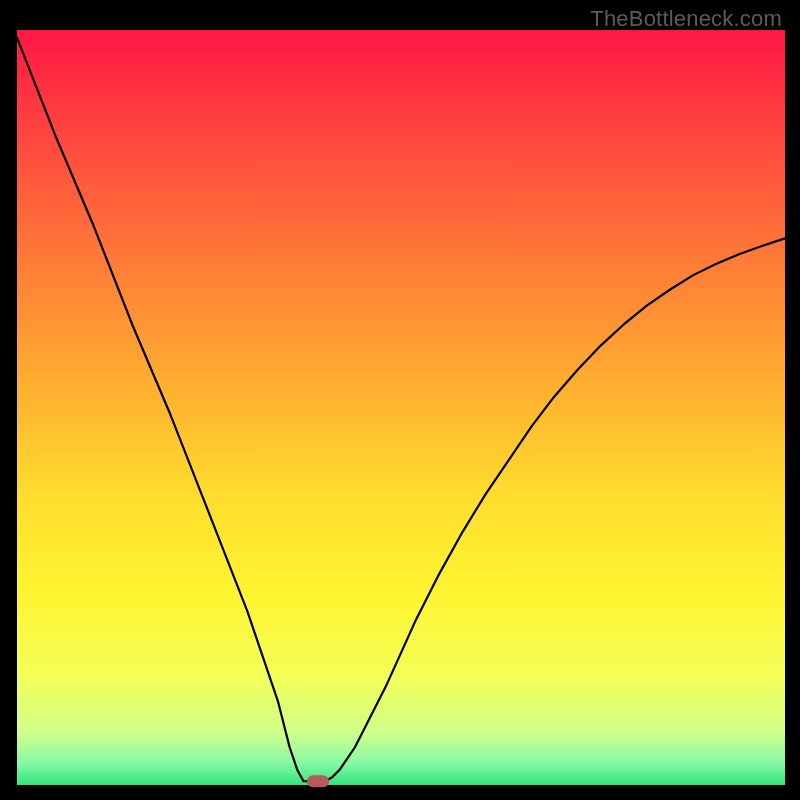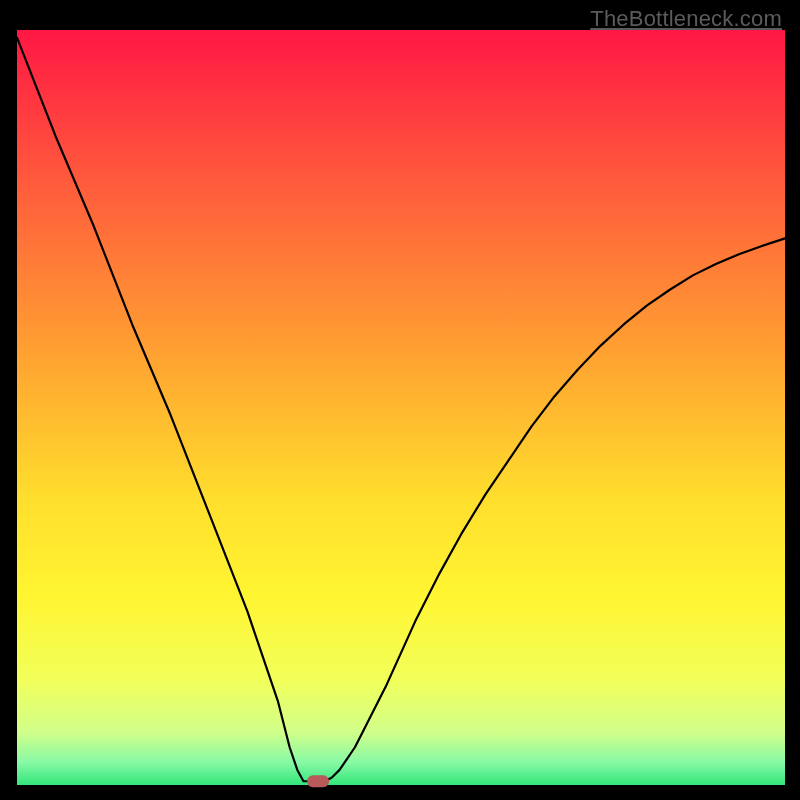--- a/index.html
+++ b/index.html
@@ -13,21 +13,20 @@
   }
   .watermark {
     position: absolute;
     top: 6px;
     right: 18px;
     color: #5b5b5b;
     font-size: 22px;
     font-weight: 500;
     letter-spacing: 0.2px;
     z-index: 10;
-    text-decoration: underline;
   }
   svg {
     display: block;
   }
 </style>
 </head>
 <body>
 
 <div class="watermark">TheBottleneck.com</div>
 

